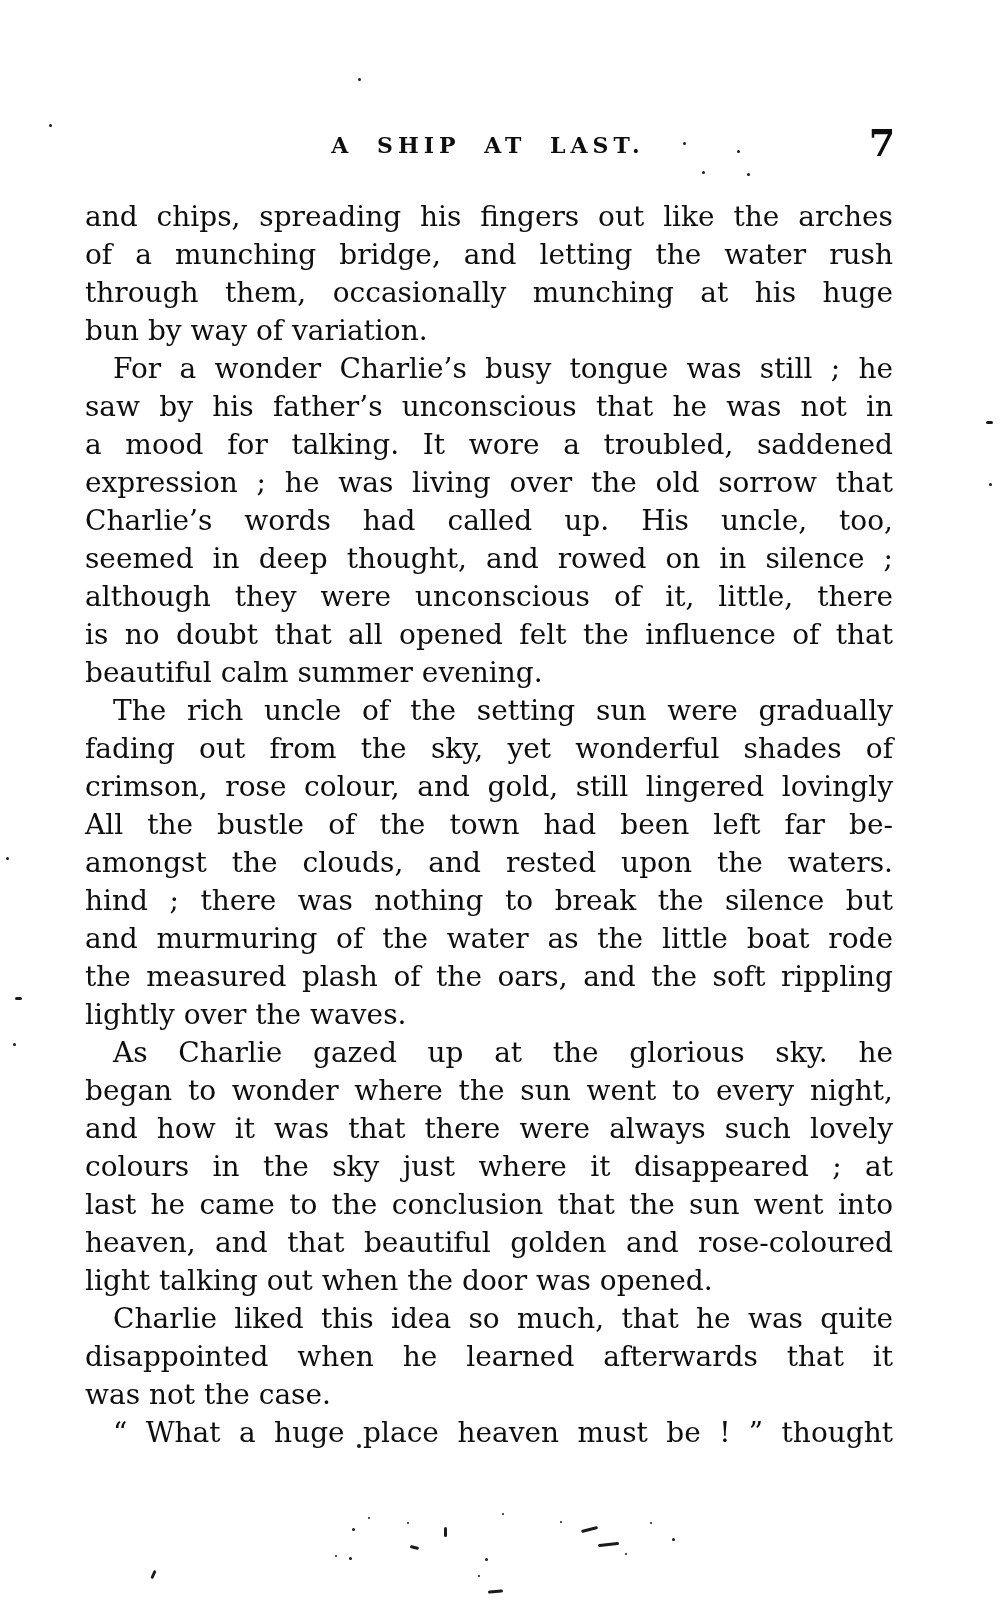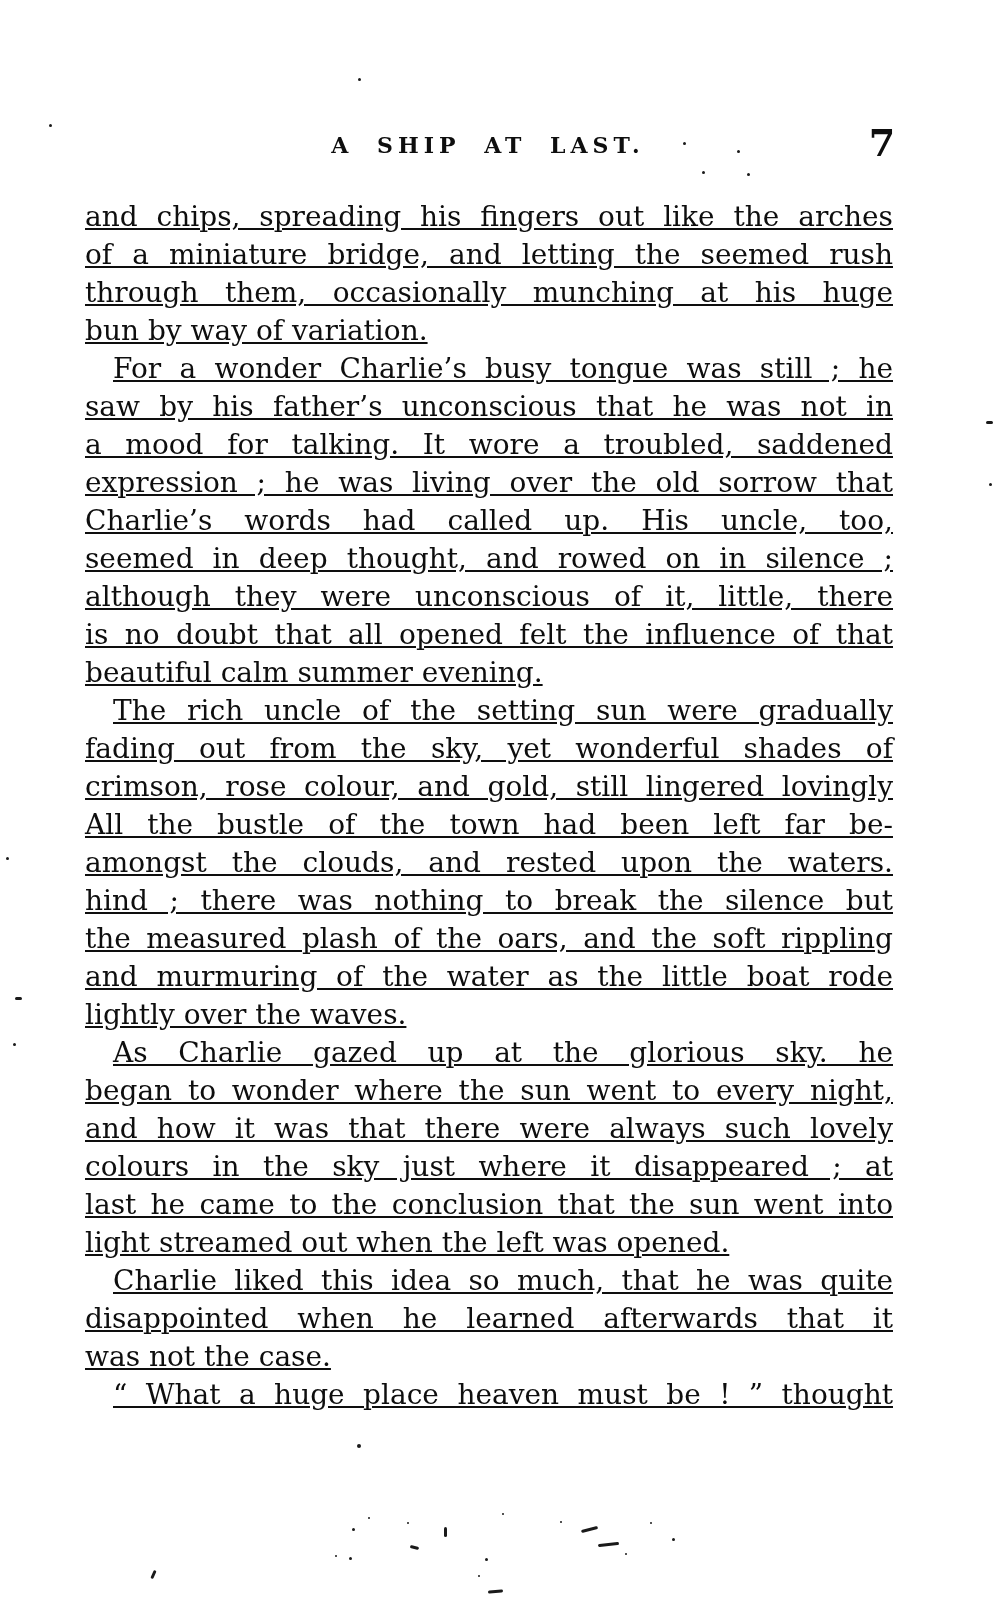--- a/index.html
+++ b/index.html
@@ -38,21 +38,20 @@
     font-size: 28px;
     color: #0e0e0e;
   }
   .line {
     height: 38px;
     line-height: 38px;
     text-align: justify;
     text-align-last: justify;
     white-space: nowrap;
     overflow: visible;
-    text-decoration: underline;
   }
   .line.indent { padding-left: 28px; }
   .line.last { text-align-last: left; }
 
   .speck {
     position: absolute;
     background: #1a1a1a;
     border-radius: 50%;
   }
   .mark {
@@ -67,21 +66,21 @@
 <div class="page">
 
   <div class="running-header">A SHIP AT LAST.</div>
 
   <div class="page-number">7</div>
 
   <div class="body-text">
 
     <div>
       <div class="line">and chips, spreading his fingers out like the arches</div>
-      <div class="line">of a miniature bridge, and letting the seemed rush</div>
+      <div class="line">of a munching bridge, and letting the water rush</div>
       <div class="line">through them, occasionally munching at his huge</div>
       <div class="line last">bun by way of variation.</div>
     </div>
 
     <div>
       <div class="line indent">For a wonder Charlie’s busy tongue was still ; he</div>
       <div class="line">saw by his father’s unconscious that he was not in</div>
       <div class="line">a mood for talking. It wore a troubled, saddened</div>
       <div class="line">expression ; he was living over the old sorrow that</div>
       <div class="line">Charlie’s words had called up. His uncle, too,</div>
@@ -91,32 +90,33 @@
       <div class="line last">beautiful calm summer evening.</div>
     </div>
 
     <div>
       <div class="line indent">The rich uncle of the setting sun were gradually</div>
       <div class="line">fading out from the sky, yet wonderful shades of</div>
       <div class="line">crimson, rose colour, and gold, still lingered lovingly</div>
       <div class="line">All the bustle of the town had been left far be-</div>
       <div class="line">amongst the clouds, and rested upon the waters.</div>
       <div class="line">hind ; there was nothing to break the silence but</div>
+      <div class="line">and murmuring of the water as the little boat rode</div>
       <div class="line">the measured plash of the oars, and the soft rippling</div>
-      <div class="line">and murmuring of the water as the little boat rode</div>
       <div class="line last">lightly over the waves.</div>
     </div>
 
     <div>
       <div class="line indent">As Charlie gazed up at the glorious sky. he</div>
       <div class="line">began to wonder where the sun went to every night,</div>
       <div class="line">and how it was that there were always such lovely</div>
       <div class="line">colours in the sky just where it disappeared ; at</div>
       <div class="line">last he came to the conclusion that the sun went into</div>
-      <div class="line last">light streamed out when the left was opened.</div>
+      <div class="line">heaven, and that beautiful golden and rose-coloured</div>
+      <div class="line last">light talking out when the door was opened.</div>
     </div>
 
     <div>
       <div class="line indent">Charlie liked this idea so much, that he was quite</div>
       <div class="line">disappointed when he learned afterwards that it</div>
       <div class="line last">was not the case.</div>
     </div>
 
     <div>
       <div class="line indent">“ What a huge place  heaven must be ! ” thought</div>

